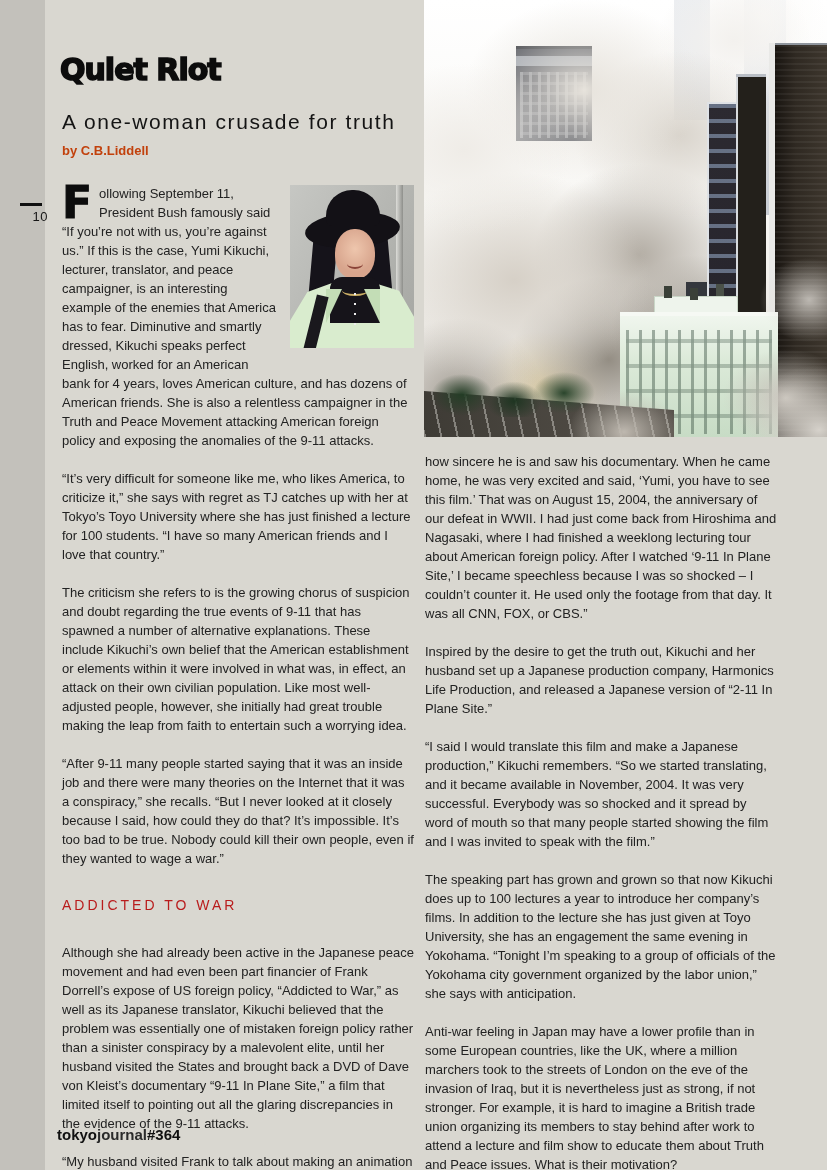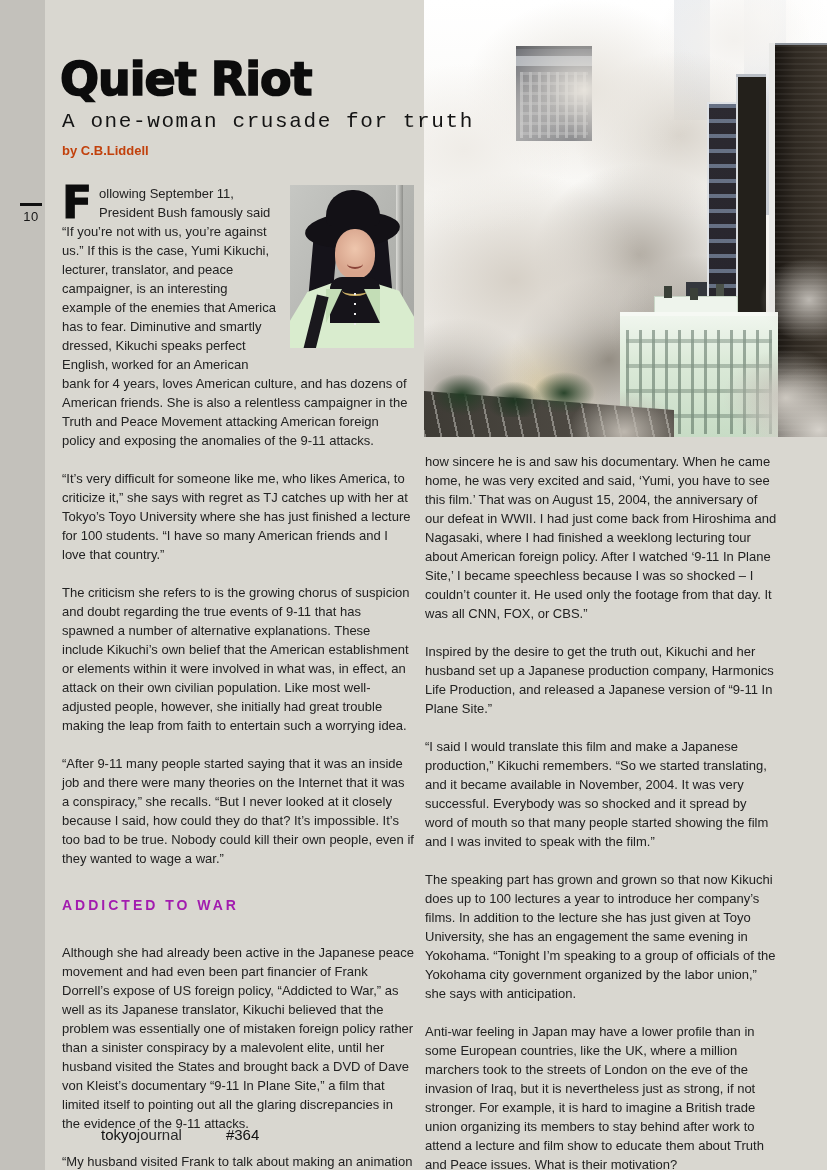--- a/index.html
+++ b/index.html
@@ -4,45 +4,45 @@
 <style>
   html,body{margin:0;padding:0;background:#888;}
   .page{
     position:relative;width:827px;height:1170px;margin:0 auto;
     background:#d9d7d0;overflow:hidden;
     font-family:"Liberation Sans",sans-serif;color:#1f1f1f;
   }
   .left-strip{position:absolute;left:0;top:0;width:45px;height:1170px;background:#c3c1bb;}
   .pageno-wrap{position:absolute;left:14px;top:203px;width:34px;text-align:center;}
   .pageno-bar{width:22px;height:3px;background:#101010;margin:0 auto 3px auto;}
-  .pageno{font-size:13px;color:#161616;letter-spacing:.5px;}
+  .pageno{font-size:13px;color:#161616;letter-spacing:.5px;text-align:right;}
 
   
   .title{
     position:absolute;left:60px;top:52px;width:420px;
-    font-family:"DejaVu Sans",sans-serif;font-weight:900;font-size:46px;
+    font-family:"DejaVu Sans",sans-serif;font-weight:900;font-size:30px;
     letter-spacing:-1px;color:#0c0c0c;-webkit-text-stroke:1.6px #0c0c0c;
   }
   .subtitle{
     position:absolute;left:62px;top:110px;width:440px;
-    font-size:21px;letter-spacing:1.6px;color:#141414;font-weight:400;font-family:Liberation Mono, monospace;
+    font-size:21px;letter-spacing:1.6px;color:#141414;font-weight:400;
   }
   .byline{position:absolute;left:62px;top:143px;font-size:13px;font-weight:700;color:#c2410c;}
 
   
   .col{position:absolute;font-size:13px;line-height:19px;color:#222;}
   .col-left{left:62px;top:184px;width:352px;}
   .col-right{left:425px;top:452px;width:352px;}
   .col p{margin:0 0 19px 0;}
   .dropcap{
     float:left;font-family:"DejaVu Sans",sans-serif;font-weight:900;
     font-size:44px;line-height:34px;padding:2px 7px 0 0;color:#0d0d0d;
     -webkit-text-stroke:1px #0d0d0d;
   }
-  .sect-head{font-size:14px;letter-spacing:3px;color:#a21caf;margin:28px 0 28px 0;font-weight:700;}
+  .sect-head{font-size:14px;letter-spacing:3px;color:#b91c1c;margin:28px 0 28px 0;font-weight:400;}
 
   
   .portrait{
     float:right;position:relative;width:124px;height:163px;margin:1px 0 10px 14px;
     background:linear-gradient(120deg,#c6c7c3 0%,#b4b5b1 55%,#a5a6a2 100%);overflow:hidden;
   }
   .pt-pole{position:absolute;right:11px;top:0;width:7px;height:100%;
     background:linear-gradient(90deg,#dcdcd8,#8e8f8b);}
   .pt-hat-brim{position:absolute;left:15px;top:27px;width:95px;height:36px;background:#131116;
     border-radius:50%;transform:rotate(-4deg);}
@@ -124,22 +124,22 @@
     radial-gradient(40px 28px at 86px 32px,#1e3521 0%,rgba(30,53,33,0) 70%),
     radial-gradient(44px 30px at 136px 24px,#2a452c 0%,rgba(42,69,44,0) 70%);}
   .hero-smoke-front{inset:0;background-image:
     radial-gradient(110px 90px at 395px 430px,#d6d2cb 0%,rgba(214,210,203,0) 72%),
     radial-gradient(90px 70px at 362px 398px,#c7c2ba 0%,rgba(199,194,186,0) 70%),
     radial-gradient(80px 60px at 200px 432px,#beb8af 0%,rgba(190,184,175,0) 70%),
     radial-gradient(70px 60px at 385px 300px,rgba(222,218,212,.8) 0%,rgba(222,218,212,0) 70%);}
 
   
   .footer{position:absolute;left:57px;top:1126px;font-size:15px;color:#101010;}
-  .footer .b{font-weight:400;margin-left:44px;}
-  .footer .r{font-weight:400;color:#2a2a2a;margin-top:28px;}
+  .footer .b{font-weight:700;}
+  .footer .r{font-weight:700;color:#2a2a2a;margin-top:28px;}
 </style>
 </head>
 <body>
 
 <div class="page">
 
   <div class="left-strip"></div>
 
   <div class="pageno-wrap">
     <div class="pageno-bar"></div>
@@ -193,21 +193,21 @@
     <p>“It’s very difficult for someone like me, who likes America, to criticize it,” she says with regret as TJ catches up with her at Tokyo’s Toyo University where she has just finished a lecture for 100 students. “I have so many American friends and I love that country.”</p>
     <p>The criticism she refers to is the growing chorus of suspicion and doubt regarding the true events of 9-11 that has spawned a number of alternative explanations. These include Kikuchi’s own belief that the American establishment or elements within it were involved in what was, in effect, an attack on their own civilian population. Like most well-adjusted people, however, she initially had great trouble making the leap from faith to entertain such a worrying idea.</p>
     <p>“After 9-11 many people started saying that it was an inside job and there were many theories on the Internet that it was a conspiracy,” she recalls. “But I never looked at it closely because I said, how could they do that? It’s impossible. It’s too bad to be true. Nobody could kill their own people, even if they wanted to wage a war.”</p>
     <div class="sect-head">ADDICTED TO WAR</div>
     <p>Although she had already been active in the Japanese peace movement and had even been part financier of Frank Dorrell’s expose of US foreign policy, “Addicted to War,” as well as its Japanese translator, Kikuchi believed that the problem was essentially one of mistaken foreign policy rather than a sinister conspiracy by a malevolent elite, until her husband visited the States and brought back a DVD of Dave von Kleist’s documentary “9-11 In Plane Site,” a film that limited itself to pointing out all the glaring discrepancies in the evidence of the 9-11 attacks.</p>
     <p>“My husband visited Frank to talk about making an animation movie of Addicted to War,” she recalls. “At that time he was hosting Dave von Kleist, who was giving a talk. Dave works on ‘The Power Hour,’ a program on a small radio station. My husband met him and realized</p>
   </div>
 
   <div class="col col-right">
     <p>how sincere he is and saw his documentary. When he came home, he was very excited and said, ‘Yumi, you have to see this film.’ That was on August 15, 2004, the anniversary of our defeat in WWII. I had just come back from Hiroshima and Nagasaki, where I had finished a weeklong lecturing tour about American foreign policy. After I watched ‘9-11 In Plane Site,’ I became speechless because I was so shocked – I couldn’t counter it. He used only the footage from that day. It was all CNN, FOX, or CBS.”</p>
-    <p>Inspired by the desire to get the truth out, Kikuchi and her husband set up a Japanese production company, Harmonics Life Production, and released a Japanese version of “9-11 In Plane Site.”</p>
+    <p>Inspired by the desire to get the truth out, Kikuchi and her husband set up a Japanese production company, Harmonics Life Production, and released a Japanese version of “2-11 In Plane Site.”</p>
     <p>“I said I would translate this film and make a Japanese production,” Kikuchi remembers. “So we started translating, and it became available in November, 2004. It was very successful. Everybody was so shocked and it spread by word of mouth so that many people started showing the film and I was invited to speak with the film.”</p>
     <p>The speaking part has grown and grown so that now Kikuchi does up to 100 lectures a year to introduce her company’s films. In addition to the lecture she has just given at Toyo University, she has an engagement the same evening in Yokohama. “Tonight I’m speaking to a group of officials of the Yokohama city government organized by the labor union,” she says with anticipation.</p>
     <p>Anti-war feeling in Japan may have a lower profile than in some European countries, like the UK, where a million marchers took to the streets of London on the eve of the invasion of Iraq, but it is nevertheless just as strong, if not stronger. For example, it is hard to imagine a British trade union organizing its members to stay behind after work to attend a lecture and film show to educate them about Truth and Peace issues. What is their motivation?</p>
   </div>
 
   <div class="footer">
     <span class="b">tokyo</span><span class="r">journal</span><span class="b">#364</span>
   </div>
 
 </div>

